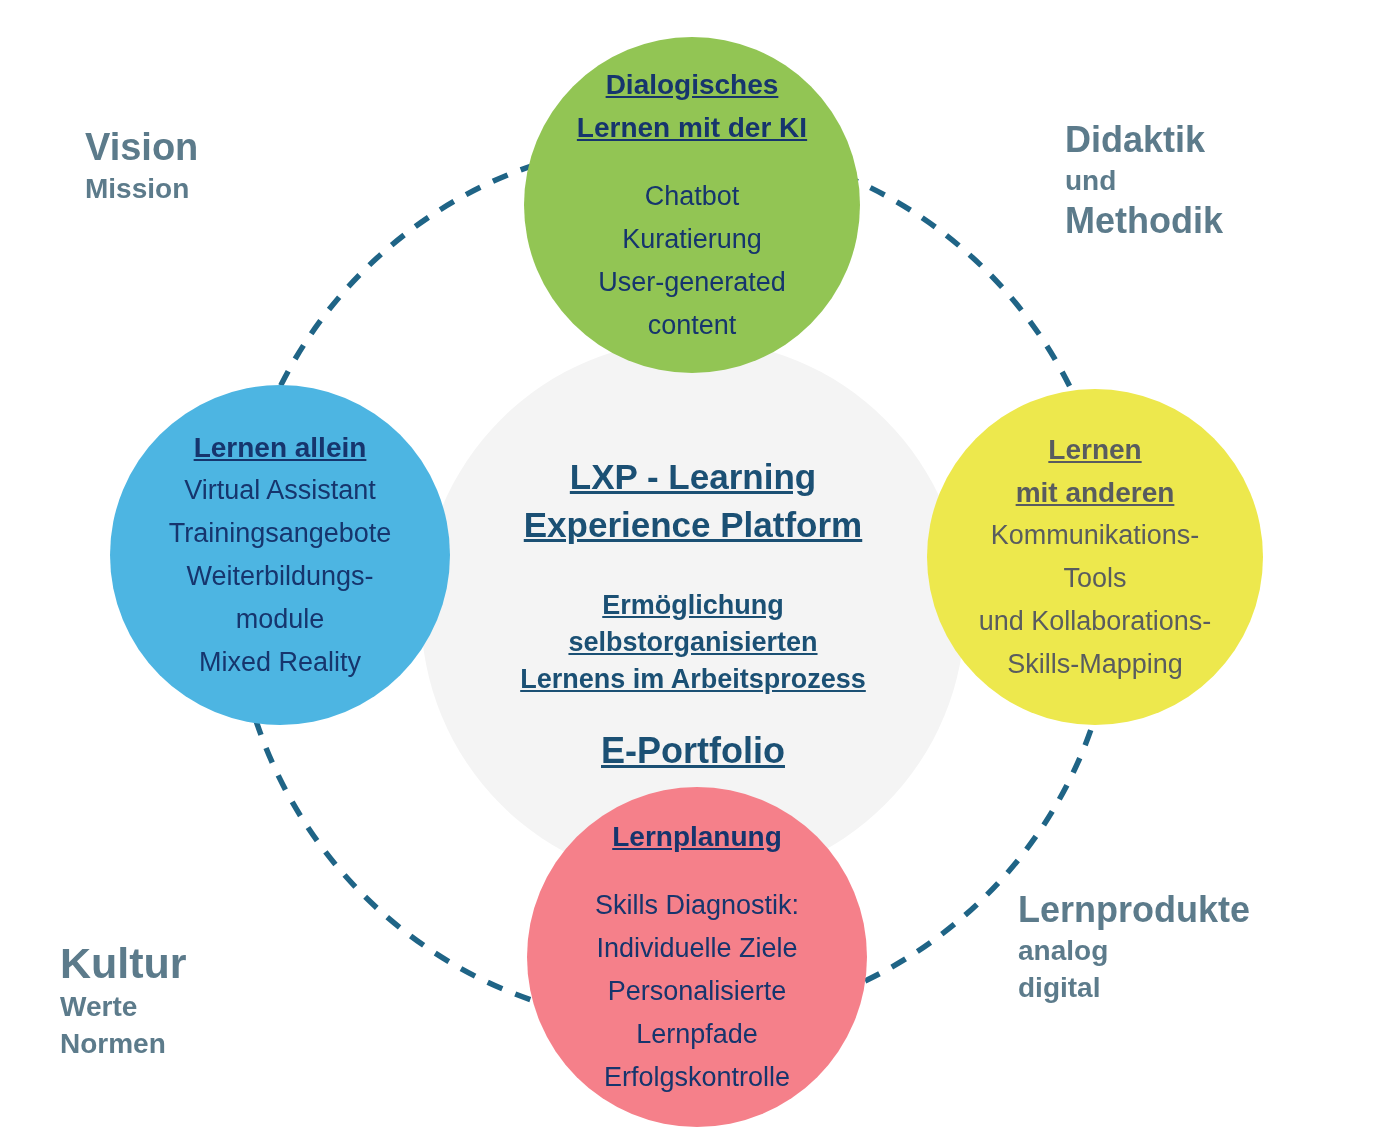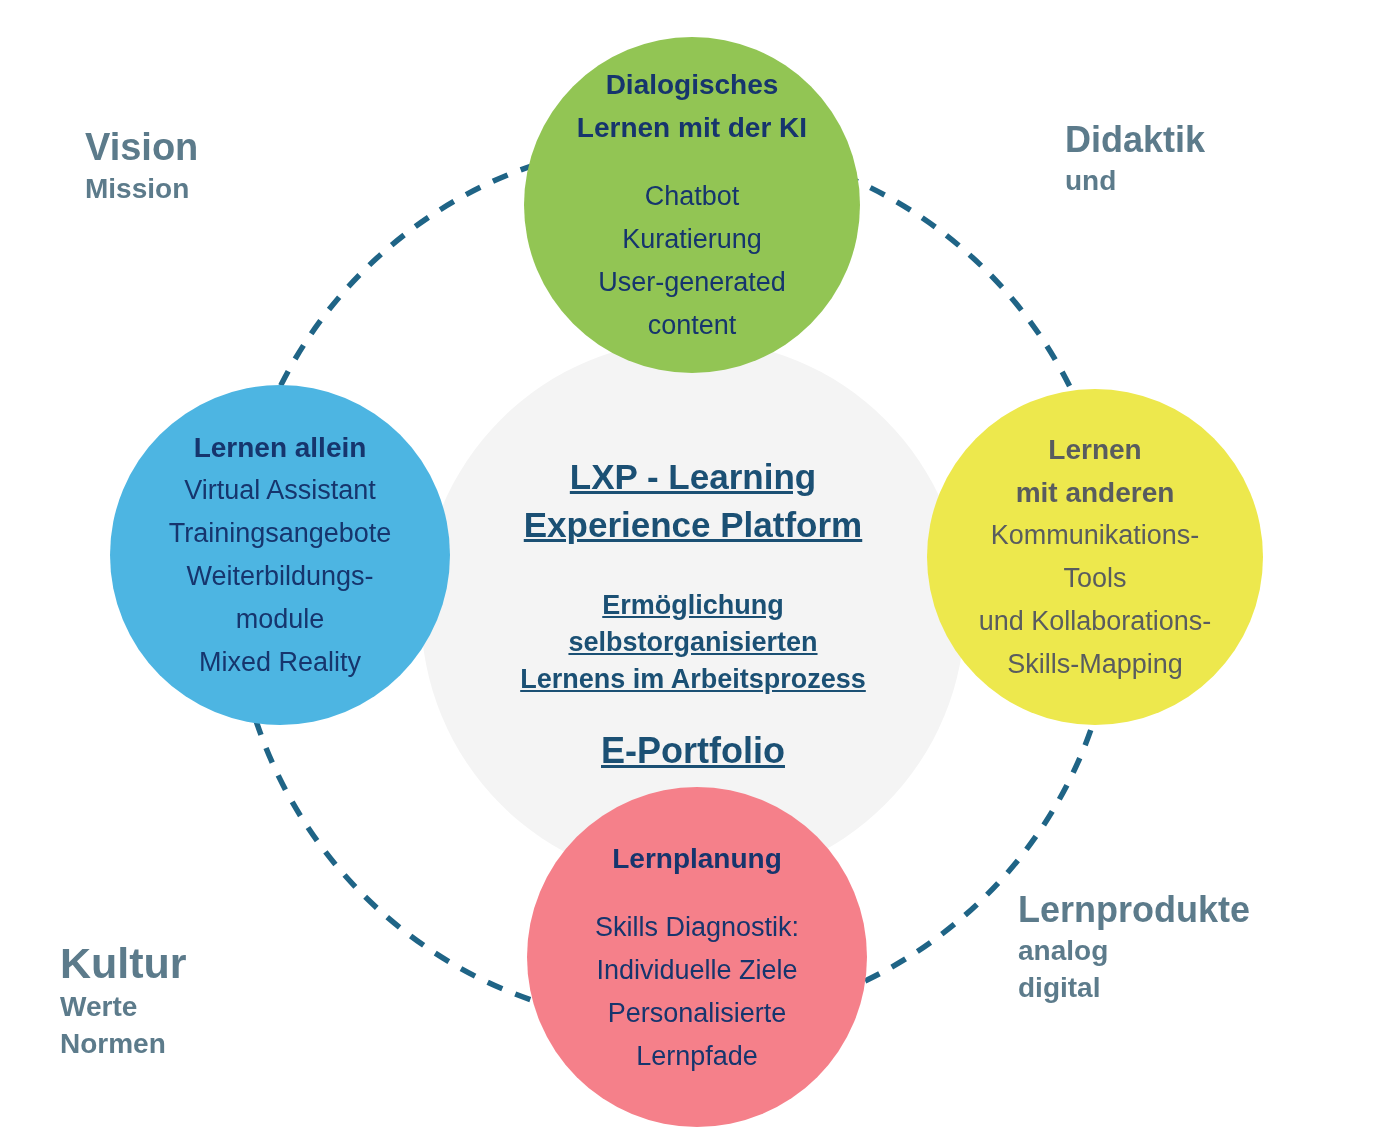--- a/index.html
+++ b/index.html
@@ -49,21 +49,21 @@
   .yellow-circle{
     left:927px;top:389px;width:336px;height:336px;
     background:var(--yellow,#EDE84D);
     color:var(--yellow-text,#595C5F);
   }
   .pink-circle{
     left:527px;top:787px;width:340px;height:340px;
     background:var(--pink,#F5808A);
     color:var(--navy-text,#16356D);
   }
-  .bubble-heading{font-size:28px;font-weight:700;line-height:43px;}
+  .bubble-heading{font-size:28px;font-weight:700;line-height:43px;text-decoration:underline;}
   .bubble-items{font-size:27px;font-weight:500;line-height:43px;}
   .gap-sm{margin-top:26px;}
   .corner{
     position:absolute;
     text-align:left;
     color:var(--corner-text,#5C7B8B);
     font-weight:700;
   }
   .corner-big{font-size:38px;line-height:46px;}
   .corner-big.xl{font-size:43px;line-height:50px;}
@@ -133,31 +133,33 @@
 
   <div class="bubble pink-circle">
     <div class="bubble-heading">
       <div class="line">Lernplanung</div>
     </div>
     <div class="bubble-items gap-sm">
       <div class="line">Skills Diagnostik:</div>
       <div class="line">Individuelle Ziele</div>
       <div class="line">Personalisierte</div>
       <div class="line">Lernpfade</div>
+      <div class="line">Erfolgskontrolle</div>
     </div>
   </div>
 
   <div class="corner" style="left:85px;top:124px;width:160px;">
     <div class="corner-big">Vision</div>
     <div class="corner-small">Mission</div>
   </div>
 
   <div class="corner" style="left:1065px;top:118px;width:220px;">
     <div class="corner-big md">Didaktik</div>
     <div class="corner-small">und</div>
+    <div class="corner-big md">Methodik</div>
   </div>
 
   <div class="corner" style="left:60px;top:890px;width:190px;margin-top:48px;">
     <div class="corner-big xl">Kultur</div>
     <div class="corner-small">Werte</div>
     <div class="corner-small">Normen</div>
   </div>
 
   <div class="corner" style="left:1018px;top:888px;width:280px;">
     <div class="corner-big md">Lernprodukte</div>

